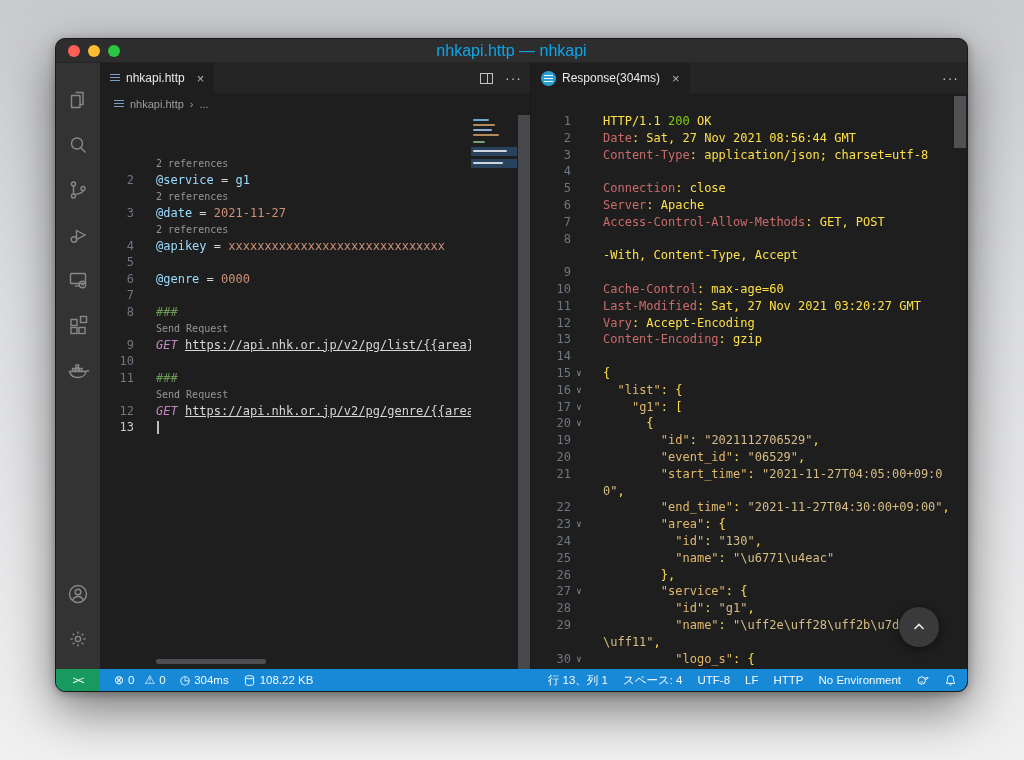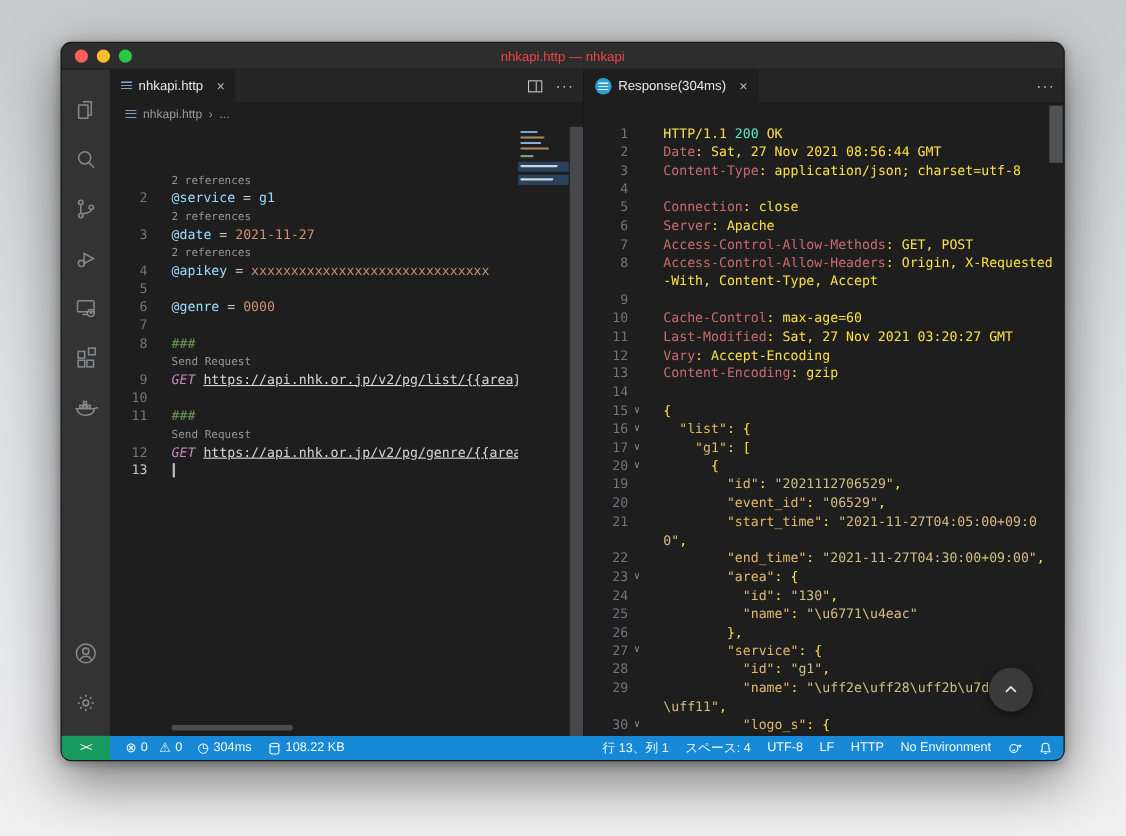--- a/index.html
+++ b/index.html
@@ -14,21 +14,21 @@
     background:#1e1e1e; border-radius:10px; overflow:hidden;
     box-shadow:0 18px 50px rgba(0,0,0,.5), 0 2px 10px rgba(0,0,0,.3);
     display:flex; flex-direction:column;
     border:1px solid #1a1a1a;
   }
   
   .titlebar { height:24px; background:#2d2d2e; display:flex; align-items:center; position:relative; flex:none; border-bottom:1px solid #242425;}
   .lights { display:flex; gap:8px; padding-left:12px; }
   .light { width:12px; height:12px; border-radius:50%; }
   .l-close{ background:#ff5f57; } .l-min{ background:#febc2e; } .l-zoom{ background:#28c840; }
-  .title { position:absolute; left:0; right:0; text-align:center; color:#ef4444; font-size:12px; }
+  .title { position:absolute; left:0; right:0; text-align:center; color:#0ea5e9; font-size:16px; }
   
   .main { flex:1; display:flex; min-height:0; }
   .activitybar { width:44px; background:#333334; flex:none; display:flex; flex-direction:column; align-items:center; padding-top:14px; }
   .act-icon { width:44px; height:45px; display:flex; align-items:center; justify-content:center; color:#87888a; }
   .act-icon svg { stroke:#87888a; fill:none; stroke-width:1.4; }
   .act-bottom { margin-top:auto; display:flex; flex-direction:column; align-items:center; padding-bottom:8px; }
   .editors { flex:1; display:flex; min-width:0; }
   .group { display:flex; flex-direction:column; min-width:0; }
   .group1 { width:431px; flex:none; border-right:1px solid #191919; }
   .group2 { flex:1; }
@@ -57,21 +57,21 @@
   .lens { font-size:10px; color:#969696; margin-left:56px; cursor:pointer; }
   .ln { width:34px; text-align:right; color:#6e7681; flex:none; }
   .ln.active { color:#c6c6c6; }
   .g1 .codetext { padding-left:22px; white-space:pre; }
   .r-ln { width:40px; text-align:right; color:#6e7681; flex:none; }
   .r-fold { width:16px; text-align:center; color:#8b8b8b; font-size:9px; flex:none; }
   .g2 .codetext { padding-left:16px; white-space:pre; }
   .tok-pln { color:#fde047; } .tok-var { color:#9cdcfe; } .tok-op { color:#d4d4d4; }
   .tok-str { color:#ce9178; } .tok-cmt { color:#6a9955; } .tok-mth { color:#c586c0;font-style:italic; }
   .tok-url { color:#d6d6d6; text-decoration:underline; }
-  .tok-num { color:#5eead4;text-align:center; } .tok-hk { color:#ca6b6b; }
+  .tok-num { color:#84cc16;text-align:center; } .tok-hk { color:#ca6b6b; }
   .tok-jk { color:#e2b86b; } .tok-js { color:#d6bd85; }
   .caret { display:inline-block; width:2px; height:13px; background:#bebebe; vertical-align:middle; margin-left:1px; }
   
   .vscroll1 { position:absolute; right:0; top:0; bottom:0; width:12px; background:#47484b; }
   .minimap { position:absolute; right:13px; top:2px; width:46px; height:96px; }
   .mm { position:absolute; height:2px; border-radius:1px; }
   .mmband { position:absolute; left:0; right:0; height:9px; background:rgba(60,130,200,.38); }
   .hscroll1 { position:absolute; left:56px; bottom:5px; width:110px; height:5px; background:#4d4e51; border-radius:2px; }
   .vscroll2 { position:absolute; right:1px; top:3px; width:12px; height:52px; background:#4f5153; }
   .scrolltop { position:absolute; right:28px; bottom:22px; width:40px; height:40px; border-radius:50%; background:#3a3a3b; box-shadow:0 2px 8px rgba(0,0,0,.5); display:flex; align-items:center; justify-content:center; }
@@ -244,21 +244,21 @@
         </div>
         <div class="content g2">
           <div class="codewrap">
               <div class="coderow"><span class="r-ln">1</span><span class="r-fold"></span><span class="codetext"><span class="tok-pln">HTTP/1.1 </span><span class="tok-num">200</span><span class="tok-pln"> OK</span></span></div>
               <div class="coderow"><span class="r-ln">2</span><span class="r-fold"></span><span class="codetext"><span class="tok-hk">Date</span><span class="tok-pln">: Sat, 27 Nov 2021 08:56:44 GMT</span></span></div>
               <div class="coderow"><span class="r-ln">3</span><span class="r-fold"></span><span class="codetext"><span class="tok-hk">Content-Type</span><span class="tok-pln">: application/json; charset=utf-8</span></span></div>
               <div class="coderow"><span class="r-ln">4</span><span class="r-fold"></span></div>
               <div class="coderow"><span class="r-ln">5</span><span class="r-fold"></span><span class="codetext"><span class="tok-hk">Connection</span><span class="tok-pln">: close</span></span></div>
               <div class="coderow"><span class="r-ln">6</span><span class="r-fold"></span><span class="codetext"><span class="tok-hk">Server</span><span class="tok-pln">: Apache</span></span></div>
               <div class="coderow"><span class="r-ln">7</span><span class="r-fold"></span><span class="codetext"><span class="tok-hk">Access-Control-Allow-Methods</span><span class="tok-pln">: GET, POST</span></span></div>
-              <div class="coderow"><span class="r-ln">8</span><span class="r-fold"></span><span class="codetext"><span class="tok-hk">Access-Control-Allow-Headers</span><span class="tok-pln">: Origin, X-Requested</span></span></div>
+              <div class="coderow"><span class="r-ln">8</span><span class="r-fold"></span></div>
               <div class="coderow"><span class="r-ln"></span><span class="r-fold"></span><span class="codetext"><span class="tok-pln">-With, Content-Type, Accept</span></span></div>
               <div class="coderow"><span class="r-ln">9</span><span class="r-fold"></span></div>
               <div class="coderow"><span class="r-ln">10</span><span class="r-fold"></span><span class="codetext"><span class="tok-hk">Cache-Control</span><span class="tok-pln">: max-age=60</span></span></div>
               <div class="coderow"><span class="r-ln">11</span><span class="r-fold"></span><span class="codetext"><span class="tok-hk">Last-Modified</span><span class="tok-pln">: Sat, 27 Nov 2021 03:20:27 GMT</span></span></div>
               <div class="coderow"><span class="r-ln">12</span><span class="r-fold"></span><span class="codetext"><span class="tok-hk">Vary</span><span class="tok-pln">: Accept-Encoding</span></span></div>
               <div class="coderow"><span class="r-ln">13</span><span class="r-fold"></span><span class="codetext"><span class="tok-hk">Content-Encoding</span><span class="tok-pln">: gzip</span></span></div>
               <div class="coderow"><span class="r-ln">14</span><span class="r-fold"></span><span class="codetext"></span></div>
               <div class="coderow"><span class="r-ln">15</span><span class="r-fold">∨</span><span class="codetext"><span class="tok-pln">{</span></span></div>
               <div class="coderow"><span class="r-ln">16</span><span class="r-fold">∨</span><span class="codetext"><span class="tok-pln">  </span><span class="tok-jk">"list"</span><span class="tok-pln">: {</span></span></div>
               <div class="coderow"><span class="r-ln">17</span><span class="r-fold">∨</span><span class="codetext"><span class="tok-pln">    </span><span class="tok-jk">"g1"</span><span class="tok-pln">: [</span></span></div>

